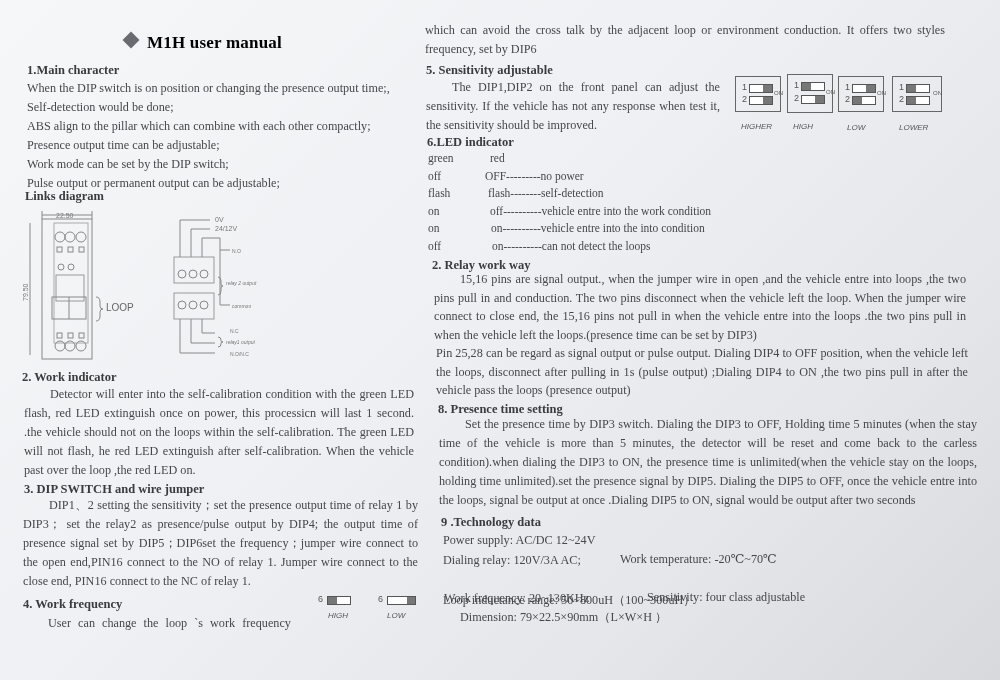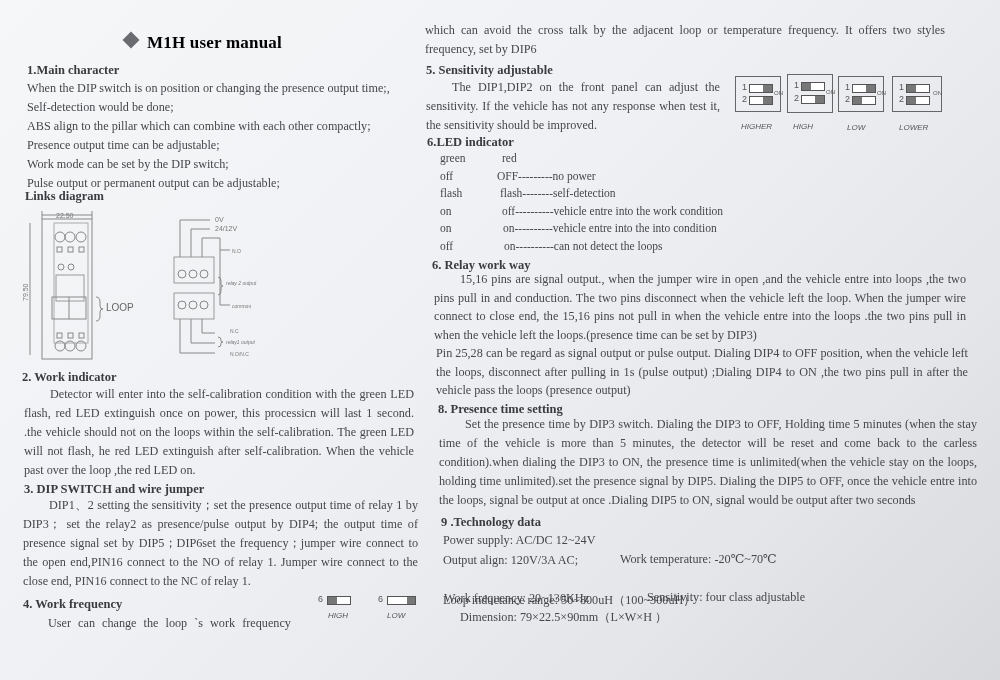--- a/index.html
+++ b/index.html
@@ -125,21 +125,21 @@
     <span class="abs lbl-i" style="left:10px;top:17px;">HIGH</span>
   </div>
   <div class="abs" style="left:378px;top:594px;">
     <span class="sw-num" style="left:0;top:0;">6</span>
     <div class="sw" style="left:9px;top:2px;width:27px;">
         <div class="knob" style="right:0;width:8px;"></div>
       </div>
     <span class="abs lbl-i" style="left:9px;top:17px;">LOW</span>
   </div>
 
-  <div class="abs p just" style="left:425px;top:21px;width:520px;">which can avoid the cross talk by the adjacent loop or temperature frequency. It offers two styles frequency, set by DIP6</div>
+  <div class="abs p just" style="left:425px;top:21px;width:520px;">which can avoid the cross talk by the adjacent loop or environment conduction. It offers two styles frequency, set by DIP6</div>
 
   <div class="abs h" style="left:426px;top:63px;">5. Sensitivity adjustable</div>
   <div class="abs p just ind" style="left:426px;top:78px;width:294px;">The DIP1,DIP2 on the front panel can adjust the sensitivity. If the vehicle has not any response when test it, the sensitivity should be improved.</div>
 
   <div class="abs" style="left:735px;top:76px;width:265px;height:60px;">
 
     <div class="dip-box" style="left:0;top:0;">
       <span class="sw-num" style="left:6px;top:5px;">1</span>
       <div class="sw" style="left:13px;top:7px;">
           <div class="knob" style="right:0;"></div>
@@ -186,38 +186,38 @@
       <span class="sw-num" style="left:6px;top:17px;">2</span>
       <div class="sw" style="left:13px;top:19px;">
           <div class="knob" style="left:0;"></div>
         </div>
       <span class="on" style="left:40px;top:13px;">ON</span>
     </div>
     <span class="abs lbl-i" style="left:164px;top:47px;">LOWER</span>
   </div>
 
   <div class="abs h" style="left:427px;top:135px;">6.LED indicator</div>
-  <div class="abs p" style="left:440px;top:150px;line-height:17.5px;font-size:11.5px;">
+  <div class="abs p" style="left:428px;top:150px;line-height:17.5px;font-size:11.5px;">
     <div class="tbl-row"><span style="width:62px;">green</span><span>red</span></div>
     <div class="tbl-row"><span style="width:57px;">off</span><span>OFF---------no power</span></div>
     <div class="tbl-row"><span style="width:60px;">flash</span><span>flash--------self-detection</span></div>
     <div class="tbl-row"><span style="width:62px;">on</span><span>off----------vehicle entre into the work condition</span></div>
     <div class="tbl-row"><span style="width:63px;">on</span><span>on----------vehicle entre into the into condition</span></div>
     <div class="tbl-row"><span style="width:64px;">off</span><span>on----------can not detect the loops</span></div>
   </div>
 
-  <div class="abs h" style="left:432px;top:258px;">6. Relay work way</div>
+  <div class="abs h" style="left:432px;top:258px;">2. Relay work way</div>
   <div class="abs p just ind" style="left:434px;top:270px;width:532px;line-height:18.5px;">15,16 pins are signal output., when the jumper wire in open ,and the vehicle entre into loops ,the two pins pull in and conduction. The two pins disconnect when the vehicle left the loop. When the jumper wire connect to close end, the 15,16 pins not pull in when the vehicle entre into the loops .the two pins pull in when the vehicle left the loops.(presence time can be set by DIP3)</div>
   <div class="abs p just" style="left:436px;top:344px;width:532px;line-height:18.5px;">Pin 25,28 can be regard as signal output or pulse output. Dialing DIP4 to OFF position, when the vehicle left the loops, disconnect after pulling in 1s (pulse output) ;Dialing DIP4 to ON ,the two pins pull in after the vehicle pass the loops (presence output)</div>
 
   <div class="abs h" style="left:438px;top:402px;">8. Presence time setting</div>
   <div class="abs p just ind" style="left:439px;top:415px;width:538px;line-height:19px;">Set the presence time by DIP3 switch. Dialing the DIP3 to OFF, Holding time 5 minutes (when the stay time of the vehicle is more than 5 minutes, the detector will be reset and come back to the carless condition).when dialing the DIP3 to ON, the presence time is unlimited(when the vehicle stay on the loops, holding time unlimited).set the presence signal by DIP5. Dialing the DIP5 to OFF, once the vehicle entre into the loops, signal be output at once .Dialing DIP5 to ON, signal would be output after two seconds</div>
 
   <div class="abs h" style="left:441px;top:515px;">9 .Technology data</div>
   <div class="abs p" style="left:443px;top:531px;">Power supply: AC/DC 12~24V</div>
-  <div class="abs p" style="left:443px;top:551px;">Output align: 120V/3A AC;</div>
+  <div class="abs p" style="left:443px;top:551px;">Dialing relay: 120V/3A AC;</div>
   <div class="abs p" style="left:620px;top:550px;">Work temperature: -20℃~70℃</div>
   <div class="abs p" style="left:443px;top:591px;">Loop inductance range: 50~800uH（100~300uH）</div>
   <div class="abs p" style="left:444px;top:589px;">Work frequency: 20~130KHz</div>
   <div class="abs p" style="left:619px;top:588px;margin-left:28px;">Sensitivity: four class adjustable</div>
   <div class="abs p" style="left:460px;top:608px;">Dimension: 79×22.5×90mm（L×W×H ）</div>
 
 </div>
 
 </body></html>

